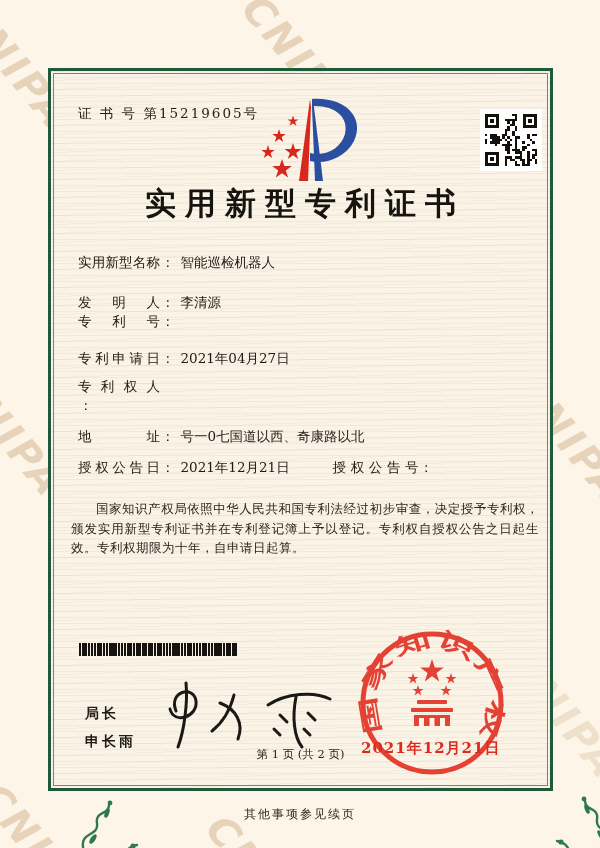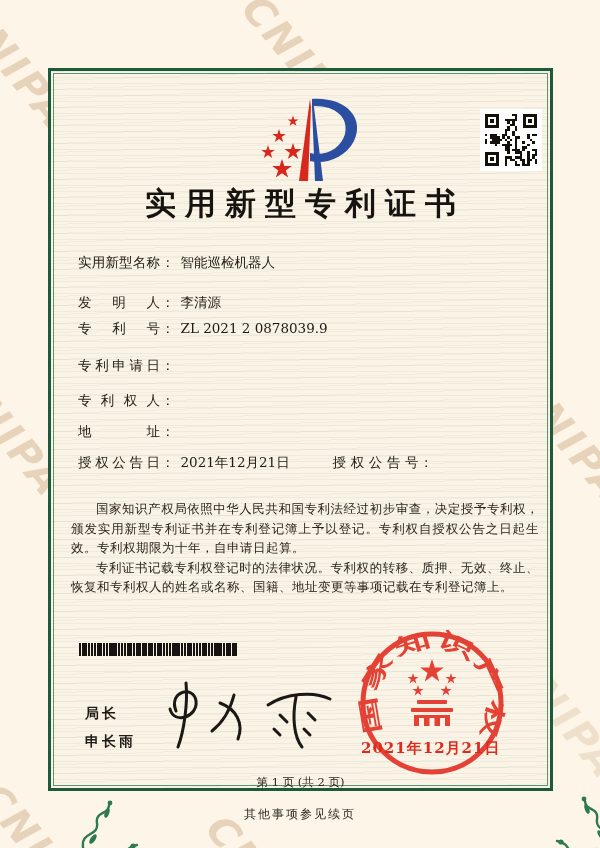--- a/index.html
+++ b/index.html
@@ -50,22 +50,22 @@
     font-size:31px; font-weight:bold; letter-spacing:9px; text-indent:9px;
     color:#17130f; z-index:3;
   }
   
   .fields { position:absolute; left:27px; top:182px; width:452px; font-size:13.5px;
     line-height:19px; z-index:3; }
   .frow { display:flex; align-items:flex-start; }
   .flabel { width:82px; flex:none; text-align:justify; text-align-last:justify; color:#262118; }
   .fcolon { flex:none; padding:0 6px 0 1px; }
   .fvalue { color:#1e1a15; }
-  .mt-a { margin-top:21px; } .mt-b { margin-top:7px; } .mt-c { margin-top:18px; }
-  .mt-d { margin-top:16px; } .mt-e { margin-top:12px; }
+  .mt-a { margin-top:21px; } .mt-b { } .mt-c { margin-top:18px; }
+  .mt-d { margin-top:9px;flex-direction:column; } .mt-e { margin-top:12px; }
   .pair2 { display:flex; }
   .pair2 .v1 { width:152px; flex:none; }
   .flabel2 { width:86px; flex:none; text-align:justify; text-align-last:justify; }
   
   .legal { position:absolute; left:20px; top:428px; width:468px; font-size:12.5px;
     line-height:19.5px; text-align:justify; color:#2b261e; z-index:3; }
   .legal p { text-indent:2em; letter-spacing:.5px; }
   
   .barcode { position:absolute; left:28px; top:572px; width:158px; height:13px; z-index:3;
     background:
@@ -77,21 +77,21 @@
   .sig-titles { position:absolute; left:34px; top:628px; font-size:14px; z-index:3;
     color:#1f1b15; letter-spacing:3px; line-height:28px; font-weight:bold; }
   .sig-svg { position:absolute; left:95px; top:608px; width:210px; height:80px; z-index:3; }
   
   .seal { position:absolute; left:306px; top:557px; width:150px; height:150px; z-index:4; opacity:.92; }
   .seal-date {
     position:absolute; left:310px; top:668px; width:150px; z-index:5;
     font-size:15px; font-weight:bold; color:#df2a1d; letter-spacing:1px; white-space:nowrap;
   }
   
-  .page-info { position:absolute; left:0; top:704px; width:100%; text-align:center;
+  .page-info { position:absolute; left:0; top:676px; width:100%; text-align:center;
     font-size:11.5px; color:#2b261e; z-index:3; }
   .bottom-note { position:absolute; left:0; top:740px; width:100%; text-align:center;
     font-size:12px; color:#2e2921; letter-spacing:2px; z-index:3; }
   
   .orn { position:absolute; width:112px; height:112px; z-index:6; }
   .orn-left { left:12px; top:712px; }
   .orn-right { left:468px; top:708px; transform:scaleX(-1); }
 </style>
 </head>
 <body>
@@ -102,20 +102,24 @@
 <span class="wm" style="left:-22px; top:362px;">CNIPA</span>
 <span class="wm light" style="left:404px; top:236px;">CNIPA</span>
 <span class="wm" style="left:540px; top:368px;">CNIPA</span>
 <span class="wm light" style="left:534px; top:644px;">CNIPA</span>
 <span class="wm" style="left:6px;   top:774px;">CNIPA</span>
 <span class="wm" style="left:232px; top:806px;">CNIPA</span>
 
 <div class="frame">
   <div class="frame-inner"></div>
 
+  <div class="cert-no">
+    <span>证 书 号</span>
+    <span>第15219605号</span>
+  </div>
 
   <svg class="logo" viewBox="0 0 120 92">
     <path d="M63,6 C98,4 116,26 105,48 C96,65 76,72 61,68 L61,60 C77,64 92,55 96,41 C100,24 86,12 63,13 Z" fill="#2b4ea0"></path>
     <polygon points="61,6 50,88 59,88 62,14" fill="#d8281e"></polygon>
     <polygon points="64,6 63,14 66,88 74,88" fill="#2b4ea0"></polygon>
     <g fill="#d8281e">
       <polygon points="44,22 45.6,27 50.8,27 46.6,30 48.2,35 44,32 39.8,35 41.4,30 37.2,27 42.4,27" transform="scale(0.8) translate(11,6)"></polygon>
       <polygon points="30,36 31.6,41 36.8,41 32.6,44 34.2,49 30,46 25.8,49 27.4,44 23.2,41 28.4,41"></polygon>
       <polygon points="44,50 46,56 52.5,56 47.2,60 49.2,66 44,62.2 38.8,66 40.8,60 35.5,56 42,56"></polygon>
       <polygon points="19,52 20.6,57 25.8,57 21.6,60 23.2,65 19,62 14.8,65 16.4,60 12.2,57 17.4,57"></polygon>
@@ -255,48 +259,48 @@
     <div class="frow mt-a">
       <span class="flabel">发明人</span>
         <span class="fcolon">：</span>
       <span class="fvalue">
         <span style="display:block">李清源</span>
       </span>
     </div>
     <div class="frow mt-b">
       <span class="flabel">专利号</span>
         <span class="fcolon">：</span>
-      <span class="fvalue">ZL 2021 2 0878039.9</span>
     </div>
     <div class="frow mt-c">
       <span class="flabel">专利申请日</span>
         <span class="fcolon">：</span>
+      <span class="fvalue">2021年04月27日</span>
     </div>
     <div class="frow mt-d">
       <span class="flabel">专利权人</span>
         <span class="fcolon">：</span>
     </div>
     <div class="frow mt-e">
       <span class="flabel">地址</span>
         <span class="fcolon">：</span>
       <span class="fvalue">
+        <span style="display:block">号一0七国道以西、奇康路以北</span>
       </span>
     </div>
     <div class="frow mt-e pair2">
       <span class="flabel">授权公告日</span>
         <span class="fcolon">：</span>
       <span class="fvalue v1">2021年12月21日</span>
       <span class="flabel2">授权公告号</span>
         <span class="fcolon">：</span>
     </div>
   </div>
 
   <div class="legal">
     <p>国家知识产权局依照中华人民共和国专利法经过初步审查，决定授予专利权，颁发实用新型专利证书并在专利登记簿上予以登记。专利权自授权公告之日起生效。专利权期限为十年，自申请日起算。</p>
-    <p>专利证书记载专利权登记时的法律状况。专利权的转移、质押、无效、终止、恢复和专利权人的姓名或名称、国籍、地址变更等事项记载在专利登记簿上。</p>
   </div>
 
   <div class="barcode"></div>
 
   <div class="sig-titles">
     <div>局长</div>
     <div>申长雨</div>
   </div>
   <svg class="sig-svg" viewBox="0 0 210 80">
     <g fill="none" stroke="#1b1916" stroke-width="3" stroke-linecap="round">

